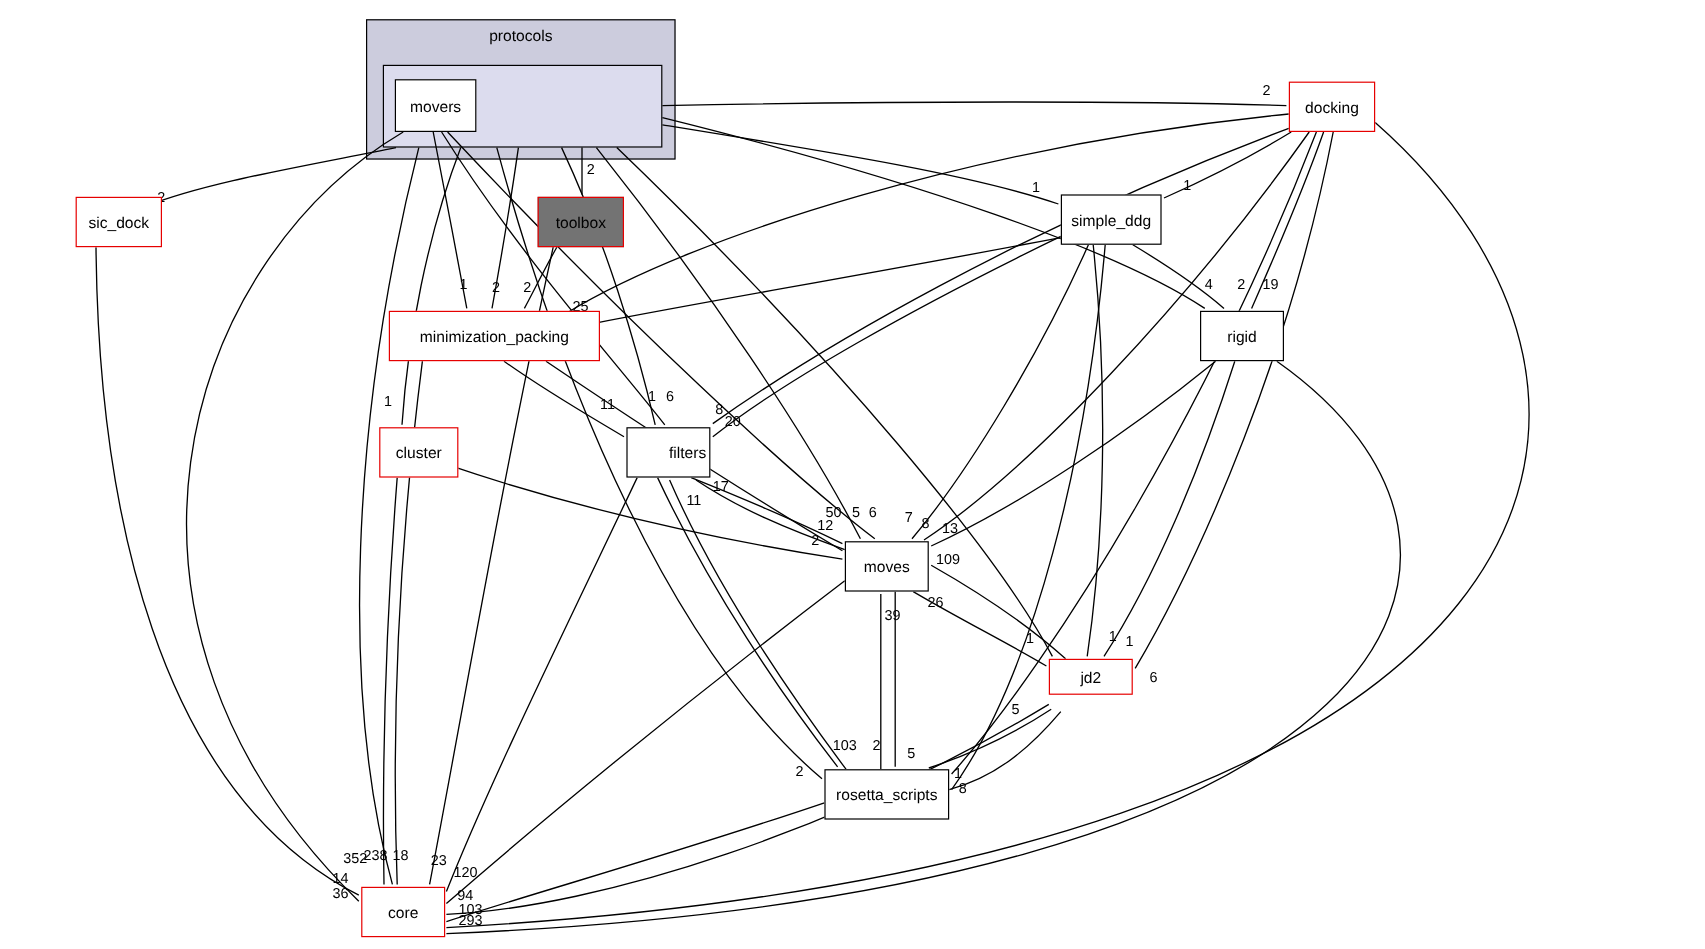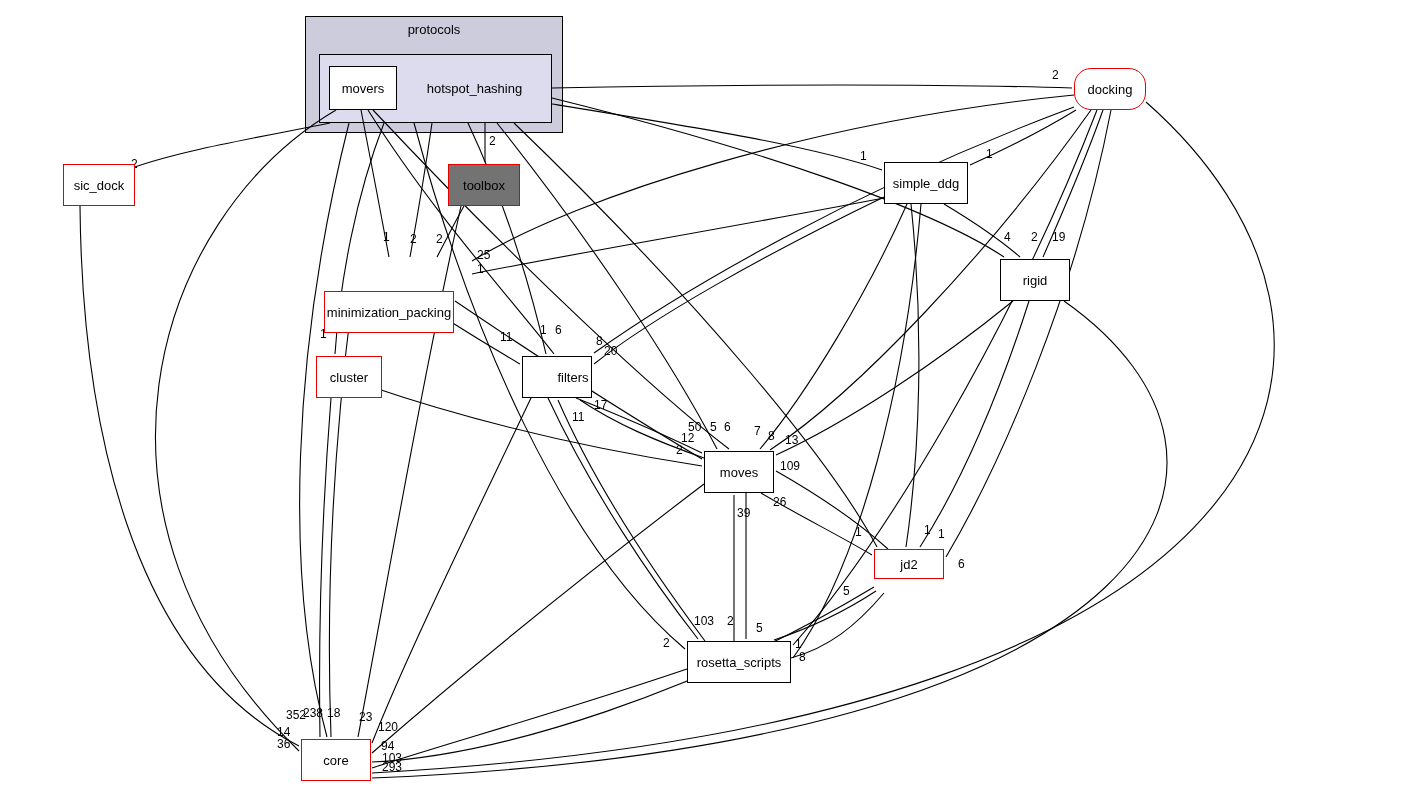--- a/index.html
+++ b/index.html
@@ -62,21 +62,20 @@
 <body>
 
 <div id="canvas">
 
   <div id="cluster-outer" class="cluster-outer" style="left: 305px; top: 16px; width: 258px; height: 117px; background: rgb(204, 204, 221);">
     <div class="cluster-label">protocols</div>
   </div>
 
   <div id="cluster-inner" class="cluster-inner" style="left: 319px; top: 54px; width: 233px; height: 69px; background: rgb(220, 220, 238);"></div>
 
-  <div id="current-label" class="current-dir-label" style="left: 397px; top: 54px; width: 155px; height: 69px;">hotspot_hashing</div>
 
   <svg id="edge-svg" width="1421" height="791">
     <defs>
       <marker id="arrow" markerWidth="9" markerHeight="8" refX="8" refY="3.5" orient="auto" markerUnits="userSpaceOnUse">
         <path d="M0,0 L9,3.5 L0,7 z" fill="#000000"></path>
       </marker>
     </defs>
     <g id="edge-group">
         <path d="M552,88 C750,84 950,84 1072,88" stroke="#000000" marker-end="url(#arrow)"></path>
         <path d="M1076,110 C1040,132 1008,148 970,165" stroke="#000000" marker-end="url(#arrow)"></path>
@@ -186,25 +185,25 @@
         <text x="359" y="721" fill="#000000">23</text>
         <text x="378" y="731" fill="#000000">120</text>
         <text x="381" y="750" fill="#000000">94</text>
         <text x="382" y="762" fill="#000000">103</text>
         <text x="382" y="771" fill="#000000">293</text>
       </g>
   </svg>
 
   <div id="nodes">
       <div class="node" style="left: 329px; top: 66px; width: 68px; height: 44px; background: rgb(255, 255, 255); color: rgb(0, 0, 0); border-color: rgb(0, 0, 0);">movers</div>
-      <div class="node" style="left: 1074px; top: 68px; width: 72px; height: 42px; background: rgb(255, 255, 255); color: rgb(0, 0, 0); border-color: rgb(230, 0, 0); border-radius: 17px;">docking</div>
+      <div class="node" style="left: 1074px; top: 68px; width: 72px; height: 42px; background: rgb(255, 255, 255); color: rgb(0, 0, 0); border-color: rgb(230, 0, 0);">docking</div>
       <div class="node" style="left: 47px; top: 164px; width: 72px; height: 42px; background: rgb(255, 255, 255); color: rgb(0, 0, 0); border-color: rgb(230, 0, 0); margin-left: 16px;">sic_dock</div>
       <div class="node" style="left: 448px; top: 164px; width: 72px; height: 42px; background: #737373; color: rgb(0, 0, 0); border-color: rgb(230, 0, 0);">toolbox</div>
       <div class="node" style="left: 884px; top: 162px; width: 84px; height: 42px; background: rgb(255, 255, 255); color: rgb(0, 0, 0); border-color: rgb(0, 0, 0);">simple_ddg</div>
-      <div class="node" style="left: 324px; top: 259px; width: 130px; height: 42px; background: rgb(255, 255, 255); color: rgb(0, 0, 0); border-color: rgb(230, 0, 0); margin-top: 32px;">minimization_packing</div>
+      <div class="node" style="left: 324px; top: 259px; width: 176px; height: 42px; background: rgb(255, 255, 255); color: rgb(0, 0, 0); border-color: rgb(230, 0, 0);">minimization_packing</div>
       <div class="node" style="left: 1000px; top: 259px; width: 70px; height: 42px; background: rgb(255, 255, 255); color: rgb(0, 0, 0); border-color: rgb(0, 0, 0);">rigid</div>
       <div class="node" style="left: 316px; top: 356px; width: 66px; height: 42px; background: rgb(255, 255, 255); color: rgb(0, 0, 0); border-color: rgb(230, 0, 0);">cluster</div>
       <div class="node" style="left: 522px; top: 356px; width: 70px; height: 42px; background: rgb(255, 255, 255); color: rgb(0, 0, 0); border-color: rgb(0, 0, 0); padding-left: 32px;">filters</div>
       <div class="node" style="left: 704px; top: 451px; width: 70px; height: 42px; background: rgb(255, 255, 255); color: rgb(0, 0, 0); border-color: rgb(0, 0, 0);">moves</div>
       <div class="node" style="left: 874px; top: 549px; width: 70px; height: 30px; background: rgb(255, 255, 255); color: rgb(0, 0, 0); border-color: rgb(230, 0, 0);">jd2</div>
       <div class="node" style="left: 687px; top: 641px; width: 104px; height: 42px; background: rgb(255, 255, 255); color: rgb(0, 0, 0); border-color: rgb(0, 0, 0);">rosetta_scripts</div>
       <div class="node" style="left: 301px; top: 739px; width: 70px; height: 42px; background: rgb(255, 255, 255); color: rgb(0, 0, 0); border-color: rgb(230, 0, 0); text-align: center;">core</div>
     </div>
 
 </div>

